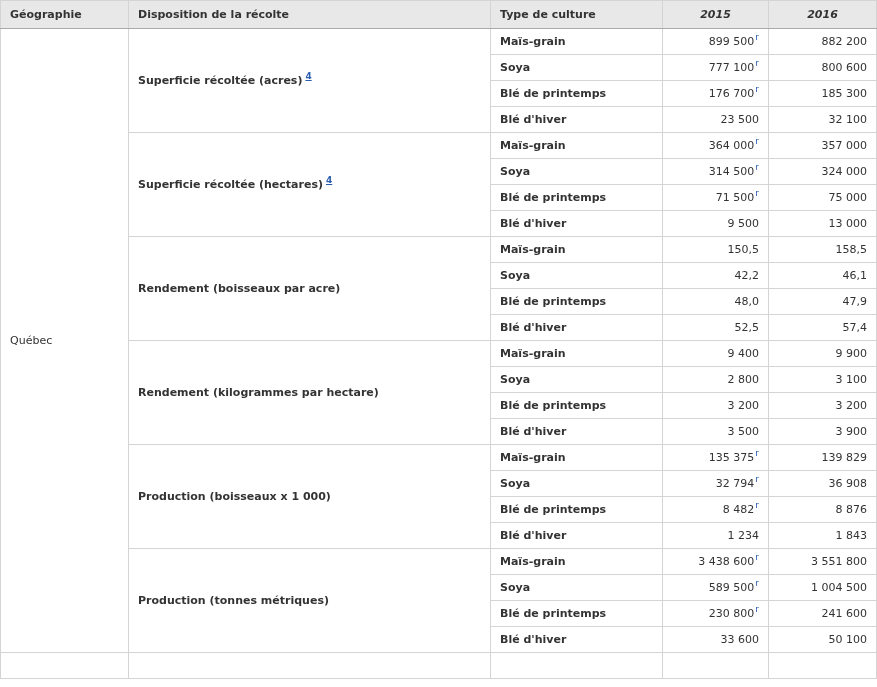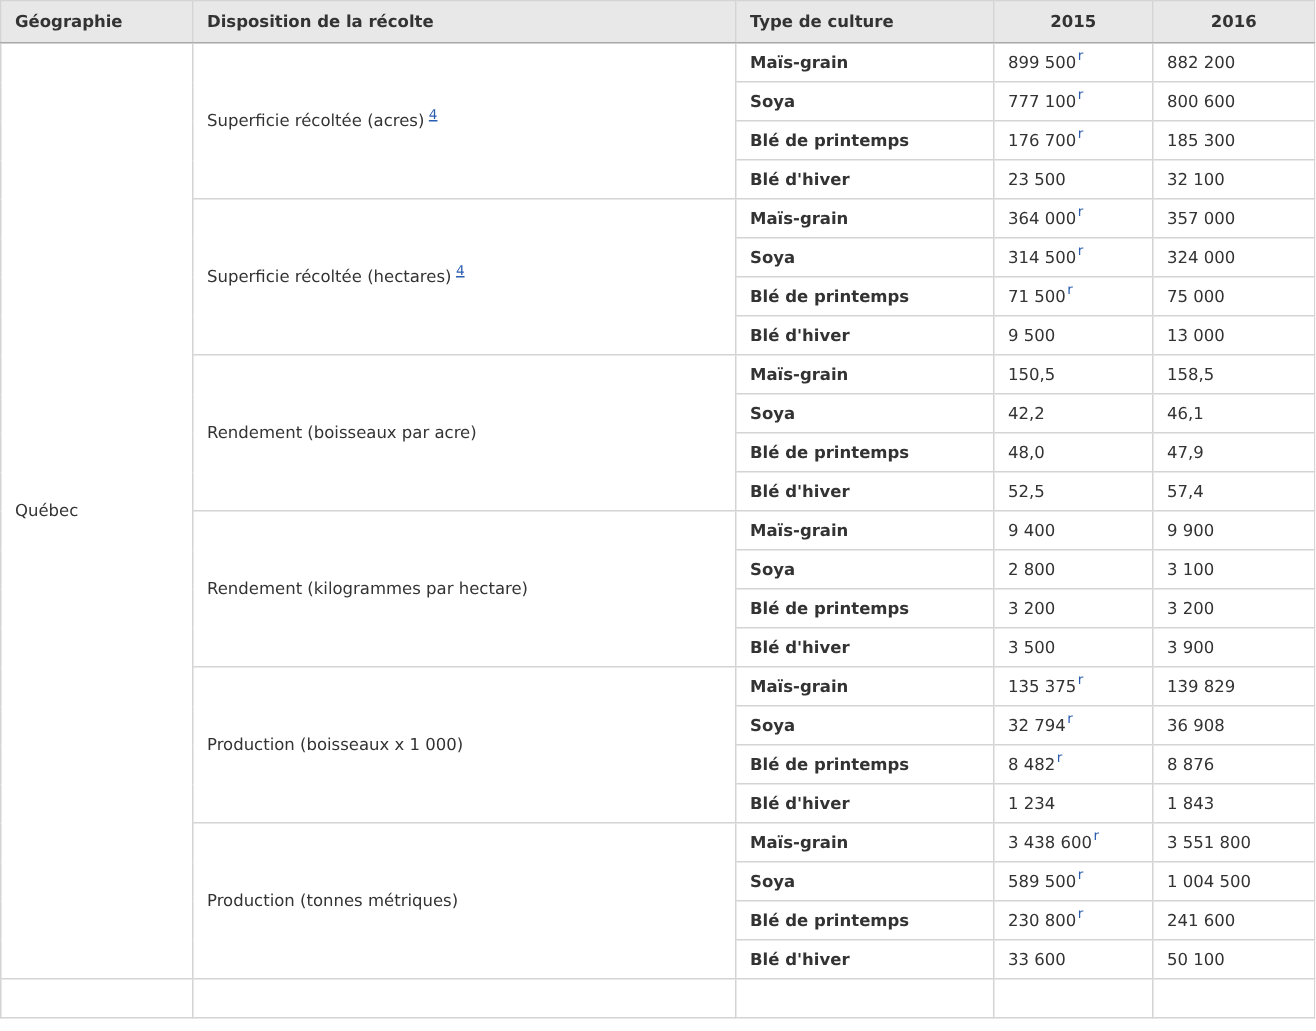--- a/index.html
+++ b/index.html
@@ -26,26 +26,26 @@
     vertical-align: middle;
   }
   thead th {
     background: #e8e8e8;
     height: 28px;
     text-align: left;
     font-weight: bold;
     color: #333;
     border-bottom: 1px solid #a9a9a9;
   }
-  thead th.year { text-align: center; }
+  thead th.year { text-align: center; font-style: italic; }
   tbody td { height: 26px; background: #fff; }
   td.geo  { font-weight: normal; vertical-align: middle; }
-  td.disp { font-weight: normal; vertical-align: middle; }
+  td.disp { font-weight: bold; vertical-align: middle; }
   td.cult { font-weight: bold; }
-  td.num  { white-space: nowrap; }
+  td.num  { text-align: right; white-space: nowrap; }
   a.fn {
     color: #2a5db0;
     text-decoration: underline;
     font-size: 9px;
     vertical-align: super;
     line-height: 0;
     margin-left: 3px;
     cursor: pointer;
   }
   sup.rev {

